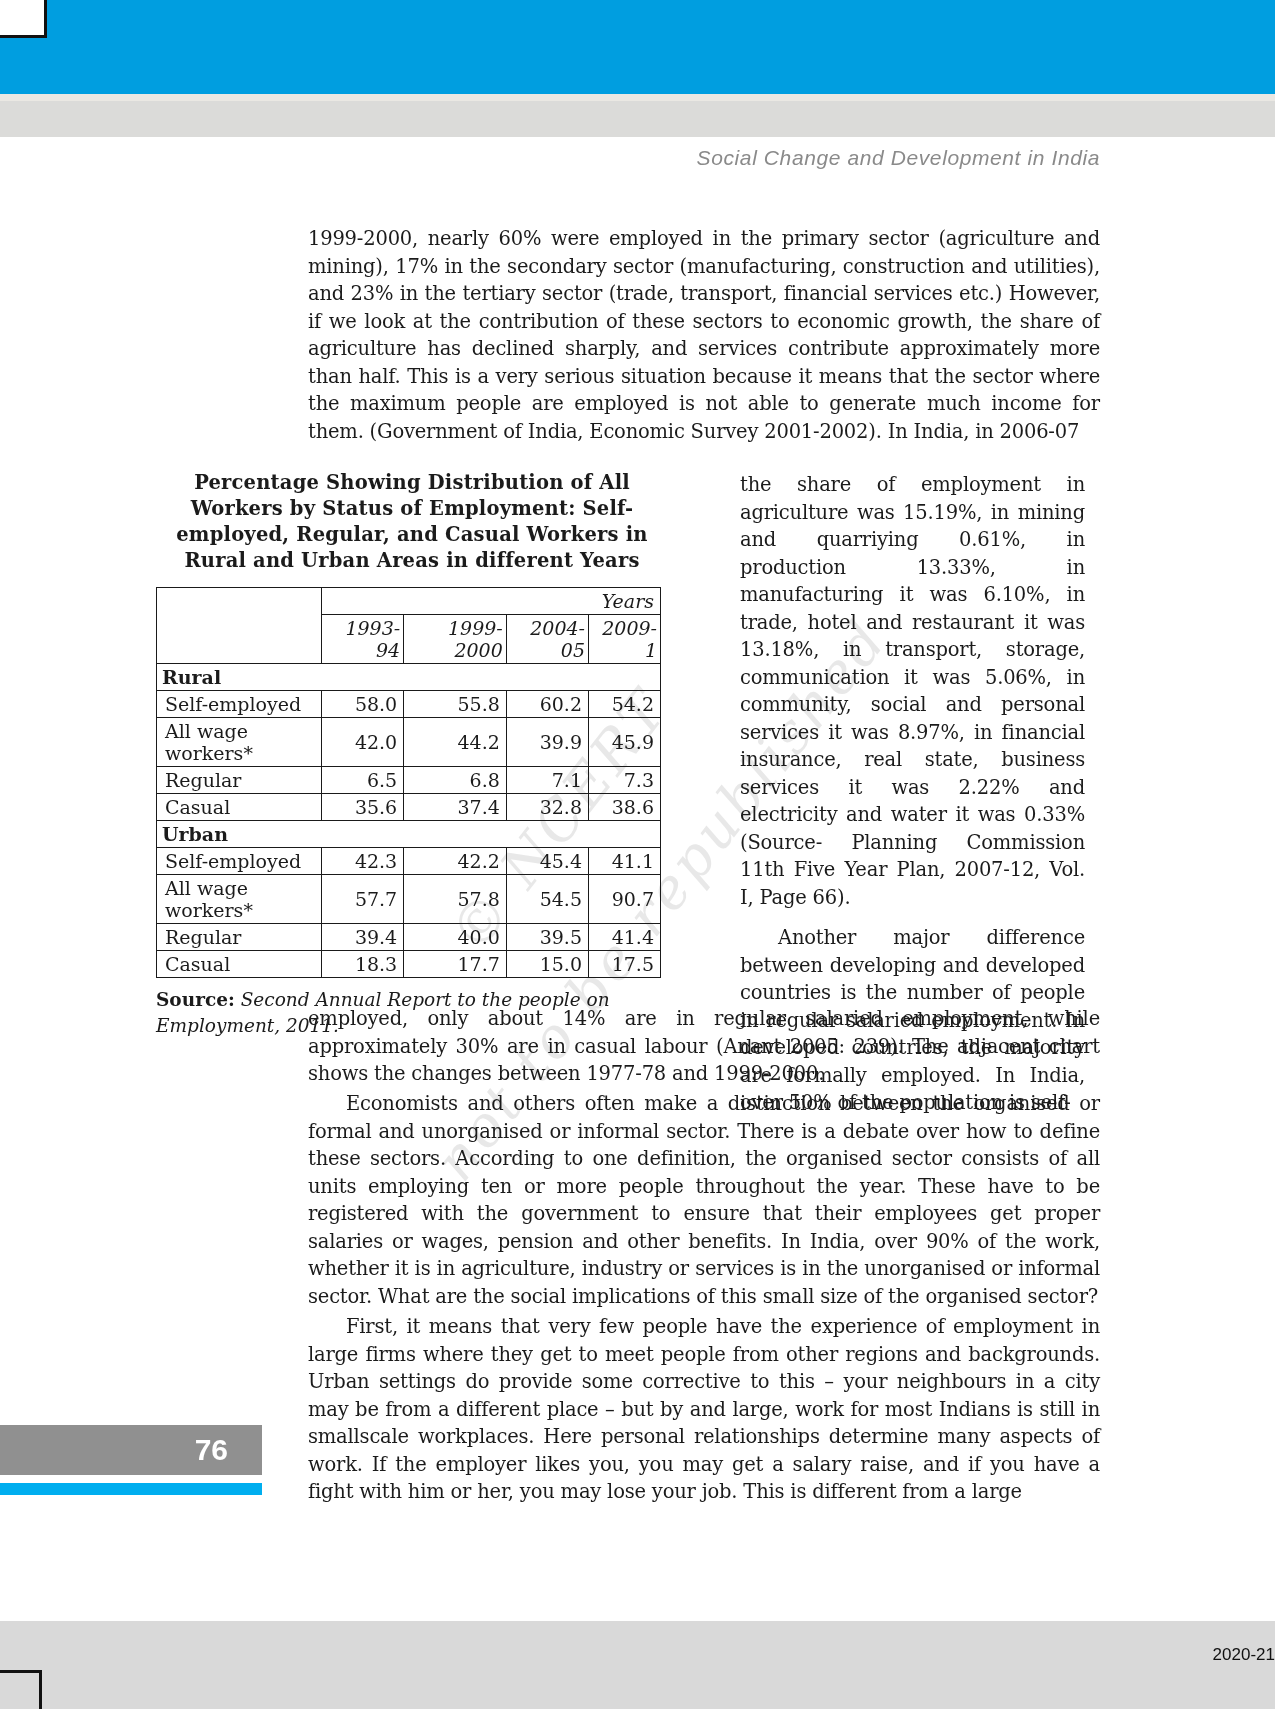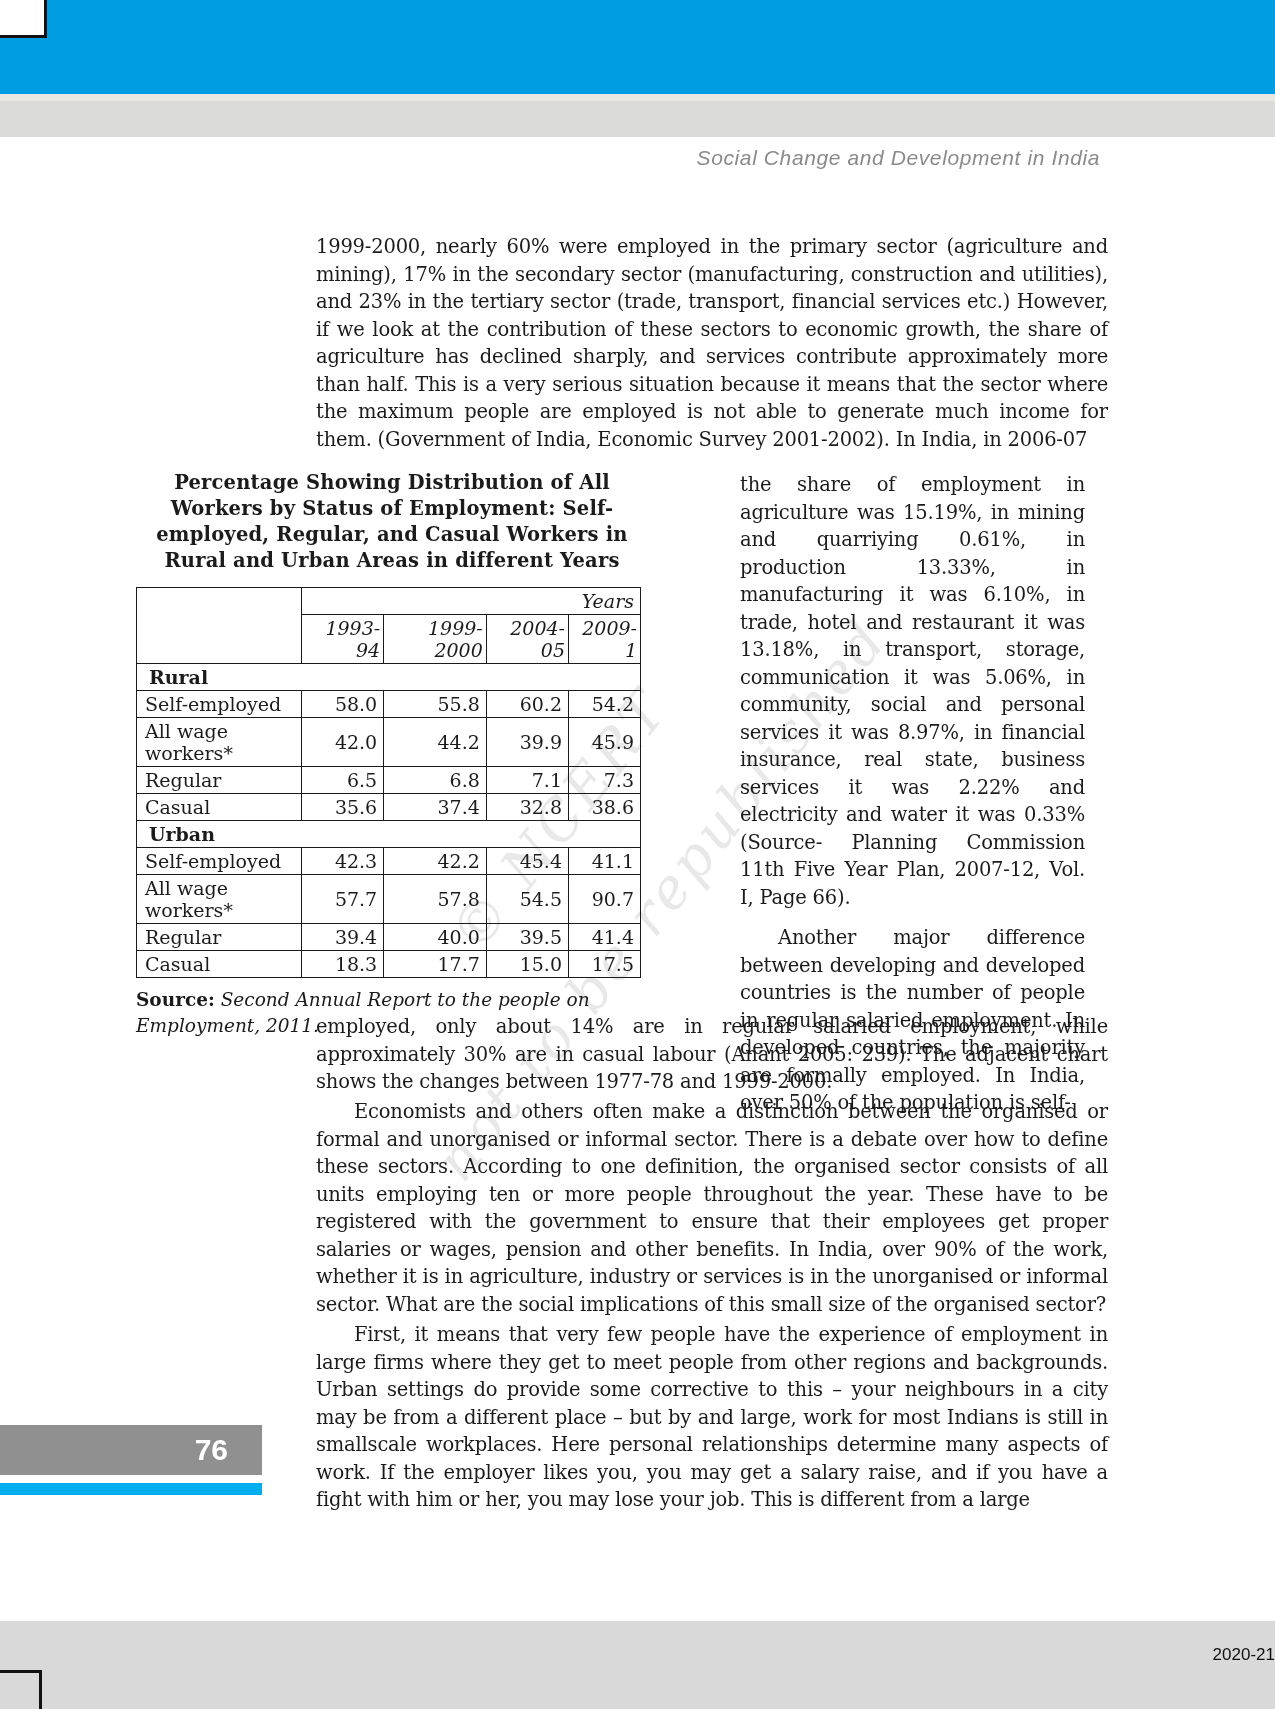--- a/index.html
+++ b/index.html
@@ -11,40 +11,40 @@
   .top-gray{position:absolute;left:0;top:94px;width:1275px;height:43px;z-index:1;
             background:linear-gradient(#eae8e3 0 7px,#dbdbd9 7px 100%);}
   .corner-top{position:absolute;left:0;top:0;width:44px;height:35px;background:#ffffff;
               border-right:3px solid #111;border-bottom:3px solid #111;z-index:2;}
 
   .running-head{position:absolute;top:146px;right:175px;z-index:2;
                 font-family:"Liberation Sans",sans-serif;font-style:italic;
                 font-size:21px;color:#8a8a8a;letter-spacing:0.6px;}
 
   
-  .para{position:absolute;left:308px;width:792px;z-index:2;margin:8px;
+  .para{position:absolute;left:308px;width:792px;z-index:2;margin:0;
         font-size:19.5px;line-height:27.5px;text-align:justify;letter-spacing:-0.2px;}
   .indent{text-indent:38px;}
   .p1{top:225px;}
   .p2{top:1005px;}
   .p3{top:1090px;}
   .p4{top:1313px;}
 
   
-  .table-block{position:absolute;left:136px;top:470px;width:512px;z-index:2;}
+  .table-block{position:absolute;left:156px;top:470px;width:512px;z-index:2;}
   .table-title{font-weight:bold;font-size:19.5px;line-height:26px;text-align:center;
                padding:0 10px;letter-spacing:0.2px;}
   table.emp{border-collapse:collapse;margin-top:13px;width:505px;
             font-size:19px;line-height:22px;}
   table.emp td{border:1.5px solid #1a1a1a;padding:2px 6px;text-align:right;}
   table.emp td.blank{width:152px;}
   table.emp td.years{font-style:italic;}
   table.emp td.yr{font-style:italic;padding:2px 3px;}
   table.emp td.rowlabel{text-align:left;padding-left:8px;}
-  table.emp td.sectionlabel{text-align:left;font-weight:bold;padding-left:12px;}
+  table.emp td.sectionlabel{text-align:left;font-weight:bold;padding-left:5px;}
   .source-line{margin-top:9px;font-size:18.5px;line-height:26px;}
   .source-label{font-weight:bold;}
   .source-text{font-style:italic;}
 
   
   .right-col{position:absolute;left:727px;top:458px;width:371px;z-index:2;}
   .right-col p{margin:13px;font-size:19.5px;line-height:27.5px;text-align:justify;letter-spacing:-0.2px;}
 
   
   .page-badge{position:absolute;left:0;top:1425px;width:262px;height:50px;z-index:2;

